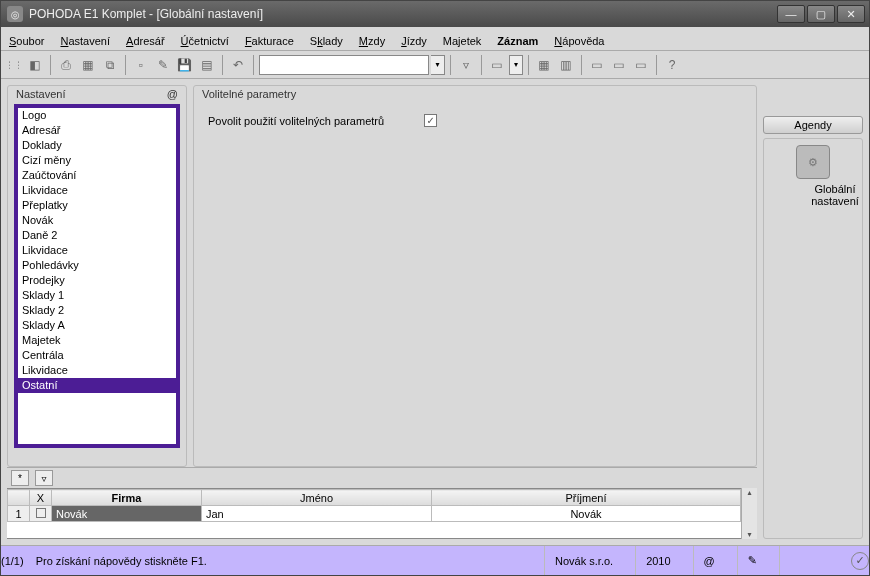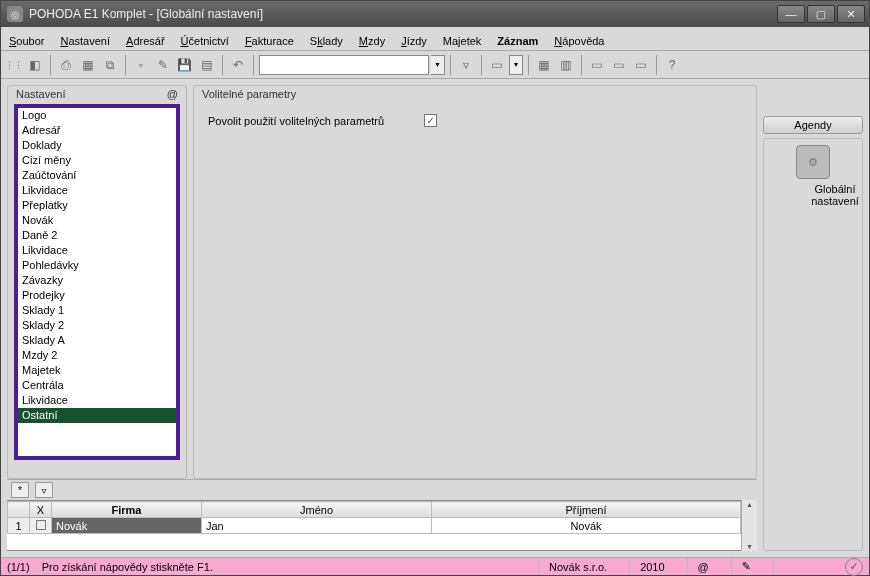--- a/index.html
+++ b/index.html
@@ -115,21 +115,21 @@
     border:4px solid #4c1d95;
     overflow-y:auto;
     min-height: 0;
   }
   .listbox .item {
     padding: 0 4px;
     line-height: 15px;
     cursor: pointer;
   }
   .listbox .item.selected {
-    background:#14532d; color:#fff;
+    background:#4c1d95; color:#fff;
   }
   .panel-center { flex:1; }
   .center-body { padding: 10px 14px; display:flex; align-items:center; gap:40px; }
   .chk {
     width:13px; height:13px; border:1px solid #777; background:#fff;
     display:flex; align-items:center; justify-content:center;
     font-size:10px; color:#555;
   }
   
   .right-col { width: 100px; display:flex; flex-direction:column; gap:4px; }
@@ -185,25 +185,25 @@
   .grid td.row-chk { width:20px; background:#eee; text-align:center;}
   .grid td.firma-cell { background:#666; color:#fff; }
   .scroll-stub {
     width:16px; background:#e4e4e4; border-left:1px solid #aaa;
     display:flex; flex-direction:column; justify-content:space-between;
     align-items:center;
   }
   .scroll-stub div{font-size:8px;color:#555;}
   
   .statusbar {
-    height:18px;
-    background:#f9a8d4;
+    height:30px;
+    background:#c4b5fd;
     border-top:1px solid #aaa;
     display:flex; align-items:center;
-    padding:0 6px; gap:12px;
+    padding:0 0; gap:12px;
     font-size:11px;
   }
   .statusbar .spacer{flex:1;}
   .statusbar .cell{padding:0 10px; border-left:1px solid #bbb; height:100%; display:flex; align-items:center;}
   .statusbar .cell:first-child{border-left:none;}
   .status-check {
     width:18px;height:18px;border:1px solid #888;border-radius:50%;
     display:flex;align-items:center;justify-content:center;font-size:11px;color:#555;
     margin-left:auto;
   }
@@ -284,26 +284,24 @@
               <div class="item">Adresář</div>
               <div class="item">Doklady</div>
               <div class="item">Cizí měny</div>
               <div class="item">Zaúčtování</div>
               <div class="item">Likvidace</div>
               <div class="item">Přeplatky</div>
               <div class="item">Novák</div>
               <div class="item">Daně 2</div>
               <div class="item">Likvidace</div>
               <div class="item">Pohledávky</div>
-              <div class="item">Závazky</div>
               <div class="item">Prodejky</div>
               <div class="item">Sklady 1</div>
               <div class="item">Sklady 2</div>
               <div class="item">Sklady A</div>
-              <div class="item">Mzdy 2</div>
               <div class="item">Majetek</div>
               <div class="item">Centrála</div>
               <div class="item">Likvidace</div>
               <div class="item selected">Ostatní</div>
             </div>
         </div>
 
         <div class="panel panel-center">
           <div class="panel-hdr">
             <span>Volitelné parametry</span>

